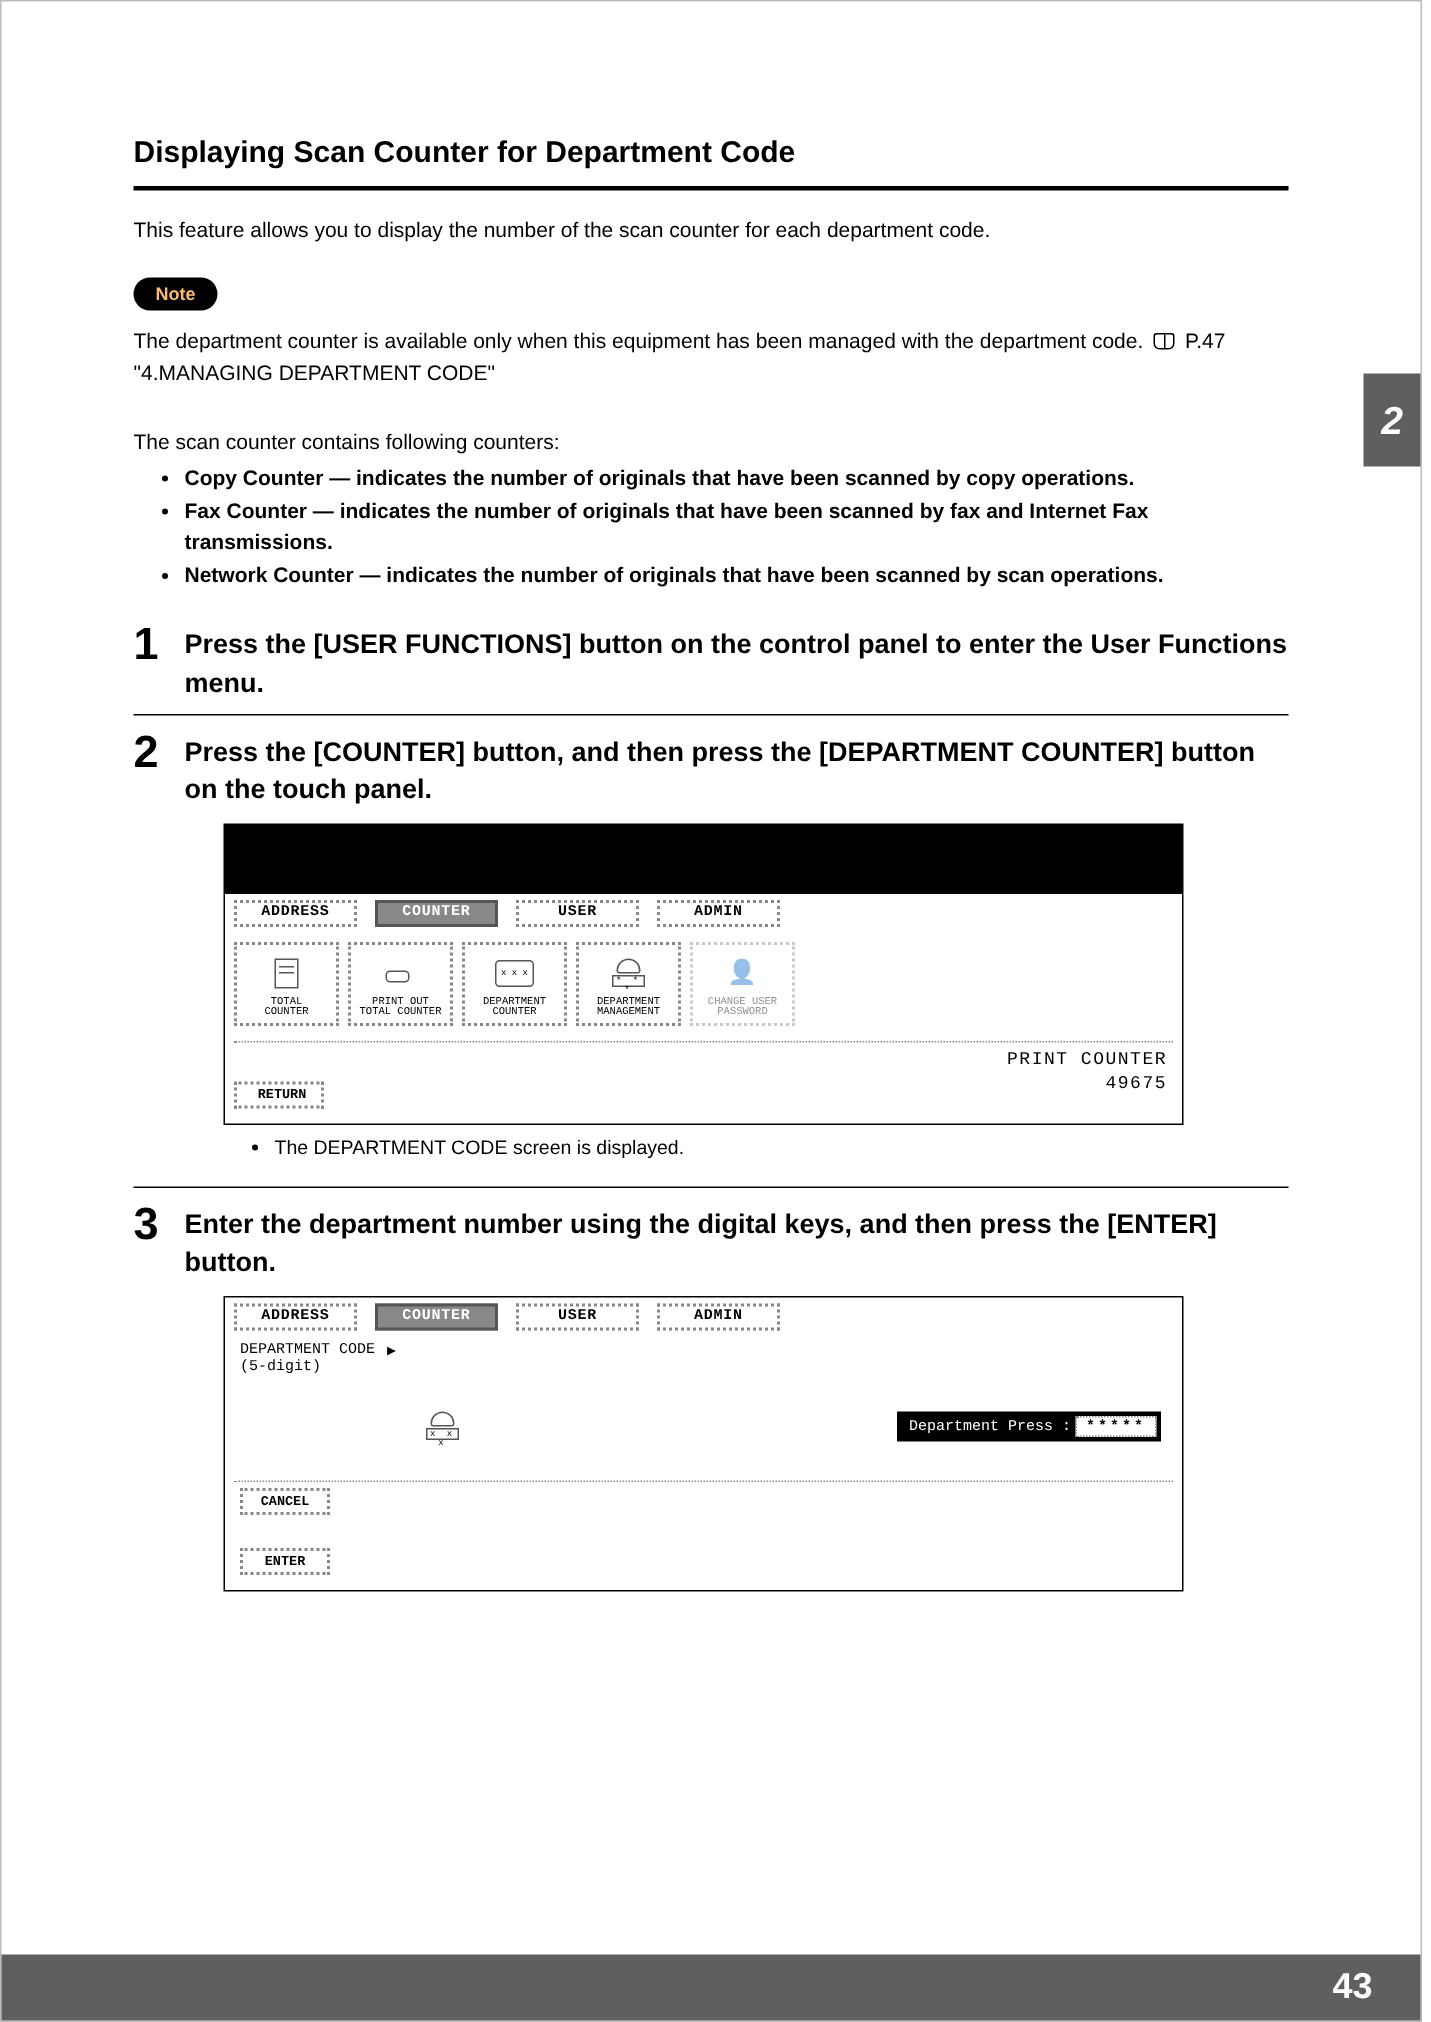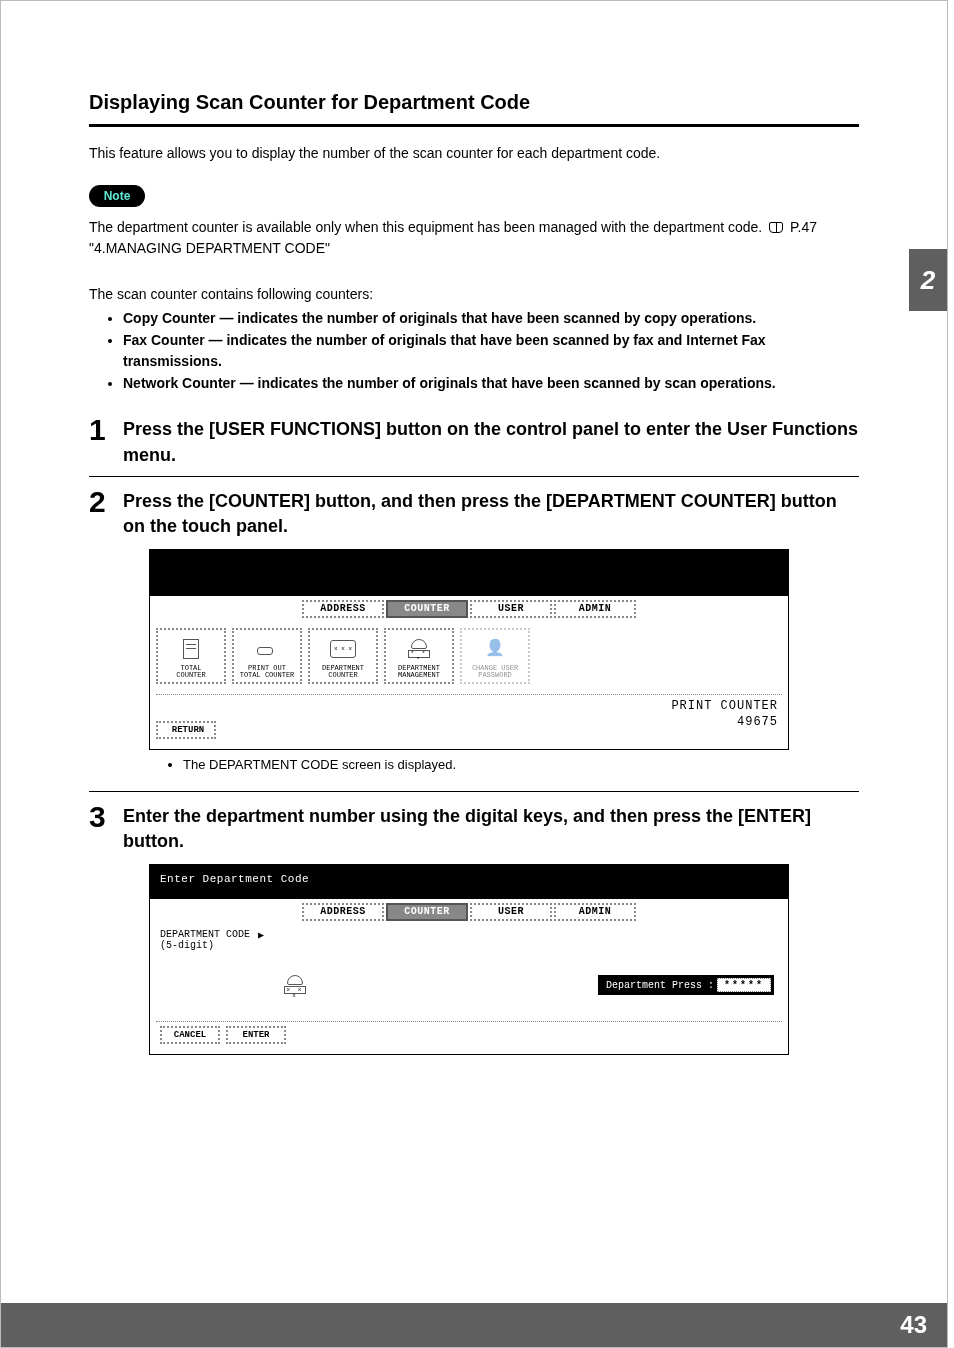--- a/index.html
+++ b/index.html
@@ -3,58 +3,58 @@
 <meta charset="utf-8">
 <style>
   * { box-sizing: border-box; margin: 0; padding: 0; }
   html, body { width: 954px; height: 1348px; font-family: Arial, Helvetica, sans-serif; color: #000; background: #fff; }
   .page-frame { width: 948px; height: 1348px; border: 1px solid #bbb; position: relative; padding: 90px 88px 60px 88px; }
   .content { width: 100%; }
   .section-title { font-size: 20px; font-weight: bold; margin-bottom: 10px; }
   .thick-rule { border: none; border-top: 3px solid #000; margin-bottom: 16px; }
   .thin-rule { border: none; border-top: 1.5px solid #000; margin-bottom: 10px; }
   p.body { font-size: 14px; line-height: 1.45; margin-bottom: 22px; }
-  .note-badge { display: inline-block; width: 56px; height: 22px; border-radius: 11px; background: #000; color: #5eead4; font-size: 12px; font-weight: bold; text-align: center; line-height: 22px; margin-bottom: 10px; }
+  .note-badge { display: inline-block; width: 56px; height: 22px; border-radius: 11px; background: #000; color: #fdba74; font-size: 12px; font-weight: bold; text-align: center; line-height: 22px; margin-bottom: 10px; }
   p.note-text { font-size: 14px; line-height: 1.45; margin-bottom: 26px; }
   .book-icon { display: inline-block; width: 14px; height: 11px; border: 1px solid #000; border-radius: 2px 2px 4px 4px; margin: 0 3px -1px 3px; position: relative; }
   .book-icon::before { content: ""; position: absolute; left: 50%; top: 0; bottom: 0; border-left: 1px solid #000; }
   ul.bullets { list-style: disc; padding-left: 34px; font-size: 14px; line-height: 1.45; margin-bottom: 22px; }
   ul.bullets li { margin-bottom: 2px; font-weight: bold; }
   ul.small-bullets { list-style: disc; padding-left: 34px; font-size: 13px; line-height: 1.45; margin: 6px 0 16px 60px; }
   .step { display: flex; margin-bottom: 8px; }
   .step-num { font-size: 30px; font-weight: bold; width: 34px; flex-shrink: 0; line-height: 1; }
   .step-text { font-size: 18px; font-weight: bold; line-height: 1.4; padding-top: 2px; }
   .panel { margin: 10px 0 6px 60px; width: 640px; border: 1px solid #000; font-family: "Courier New", monospace; font-size: 11px; background: #fff; }
   .panel-top-black { height: 46px; background: #000; }
-  .panel-tabs { display: flex; gap: 2px; padding: 4px 6px; justify-content: center; }
+  .panel-tabs { display: flex; gap: 12px; padding: 4px 6px; }
   .ptab { flex: 0 0 82px; height: 18px; border: 2px dotted #888; text-align: center; line-height: 14px; font-weight: bold; font-size: 10px; letter-spacing: 0.5px; }
   .ptab.active { background: #888; color: #fff; border: 2px solid #555; }
   .panel-mid { display: flex; gap: 6px; padding: 6px 6px 10px 6px; }
   .pcell { flex: 0 0 70px; height: 56px; border: 2px dotted #888; display: flex; flex-direction: column; align-items: center; justify-content: flex-end; font-size: 7px; text-align: center; line-height: 1.1; padding-bottom: 2px; gap: 2px; }
   .pcell .iconbox { width: 36px; height: 28px; display: flex; align-items: center; justify-content: center; }
   .pcell.disabled { opacity: 0.45; }
   .panel-hr { border: none; border-top: 1px dotted #888; margin: 0 6px; }
   .panel-footer { display: flex; justify-content: space-between; align-items: flex-start; padding: 4px 10px 10px 6px; }
   .return-btn { width: 60px; height: 18px; border: 2px dotted #888; text-align: center; line-height: 14px; font-size: 9px; font-weight: bold; position: relative; padding-left: 4px; margin-top: 22px; }
   .print-counter { text-align: right; font-size: 12px; line-height: 1.3; letter-spacing: 1px; }
   
   .panel2 { margin: 10px 0 6px 60px; width: 640px; border: 1px solid #000; font-family: "Courier New", monospace; font-size: 11px; background: #fff; }
   .entry-top { background: #000; color: #fff; font-size: 11px; padding: 8px 10px 14px 10px; letter-spacing: 0.5px; }
   .hint-row { display: flex; gap: 8px; padding: 4px 10px; font-size: 10px; }
   .hint-row .arrow { font-size: 10px; }
   .dept-input-area { display: flex; align-items: center; justify-content: space-between; padding: 16px 14px 22px 120px; }
   .keypad { width: 50px; height: 28px; display: flex; flex-direction: column; align-items: center; justify-content: center; }
   .dept-pill { display: inline-flex; align-items: center; height: 20px; background: #000; color: #fff; font-size: 10px; padding-left: 8px; }
   .dept-pill .mask { display: inline-block; background: #fff; color: #000; height: 14px; margin: 0 3px; padding: 0 6px; line-height: 14px; border: 1px dotted #888; font-weight: bold; letter-spacing: 2px; }
-  .panel2-footer { display: flex; gap: 6px; padding: 4px 10px 10px 10px; }
+  .panel2-footer { display: flex; gap: 22px; padding: 4px 10px 10px 10px; flex-direction: column; }
   .bottom-btn { width: 60px; height: 18px; border: 2px dotted #888; text-align: center; line-height: 14px; font-size: 9px; font-weight: bold; }
   
   .side-tab { position: absolute; right: 0; top: 248px; width: 38px; height: 62px; background: #5f5f5f; color: #fff; font-size: 26px; font-style: italic; font-weight: bold; display: flex; align-items: center; justify-content: center; }
   
-  .page-foot { position: absolute; left: 0; right: 0; bottom: 0; height: 44px; background: #5f5f5f; color: #fff; display: flex; align-items: center; justify-content: flex-end; padding-right: 20px; font-size: 24px; font-weight: bold; }
+  .page-foot { position: absolute; left: 0; right: 0; bottom: 0; height: 44px; background: #5f5f5f; color: #fff; display: flex; align-items: center; justify-content: flex-end; padding-right: 32px; font-size: 24px; font-weight: bold; }
   
   .mini-doc { width: 16px; height: 20px; border: 1px solid #555; position: relative; }
   .mini-doc::before, .mini-doc::after { content:""; position:absolute; left:2px; right:2px; border-top:1px solid #555; }
   .mini-doc::before { top:4px; } .mini-doc::after { top:8px; }
   .mini-hand { width:24px; height:20px; position:relative; }
   .mini-hand::before { content:""; position:absolute; left:2px; top:8px; width:14px; height:6px; border:1px solid #555; border-radius:3px; }
   .mini-key { width:26px; height:18px; border:1px solid #555; border-radius:3px; position:relative; }
   .mini-key::after { content:"x x x"; position:absolute; inset:0; font-size:6px; text-align:center; line-height:16px; border-top: none; }
   .mini-pad { width:28px; height:20px; display:flex; flex-direction:column; align-items:center; }
   .mini-pad .p1 { width:16px; height:10px; border:1px solid #555; border-radius:8px 8px 2px 2px; }
@@ -166,21 +166,20 @@
     <hr class="thin-rule">
 
     
     <div class="step">
       <div class="step-num">3</div>
       <div class="step-text">Enter the department number using the digital keys, and then press the [ENTER] button.</div>
     </div>
 
     
     <div class="panel2">
-      <div class="entry-top">Enter Department Code</div>
       <div class="panel-tabs" style="padding:4px 6px;">
         <div class="ptab">ADDRESS</div>
         <div class="ptab active">COUNTER</div>
         <div class="ptab">USER</div>
         <div class="ptab">ADMIN</div>
       </div>
       <div class="hint-row">
         <div style="white-space:pre;">DEPARTMENT CODE
 (5-digit)</div>
         <div class="arrow">▶</div>

